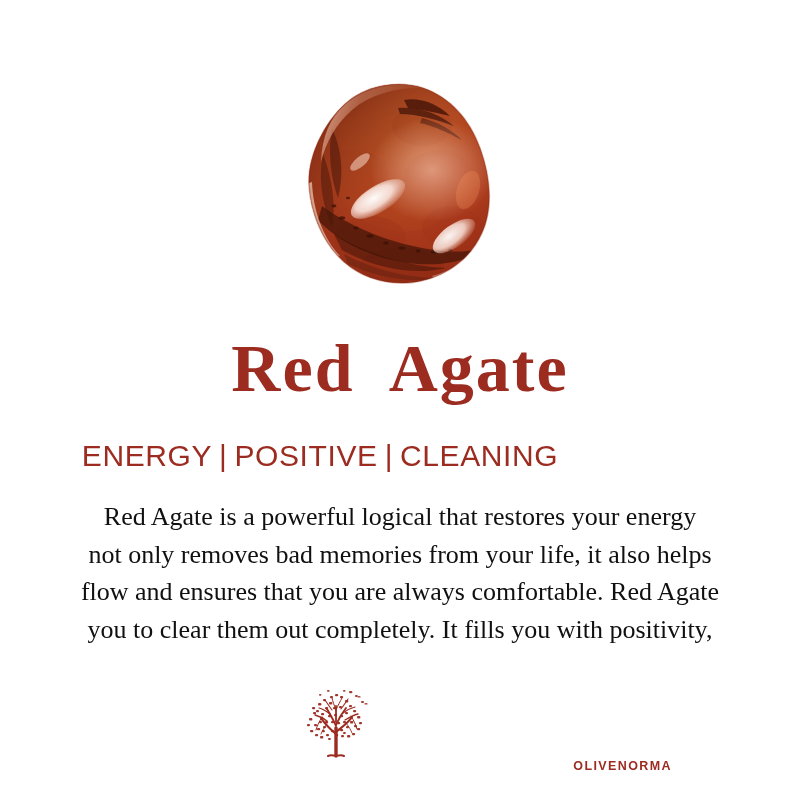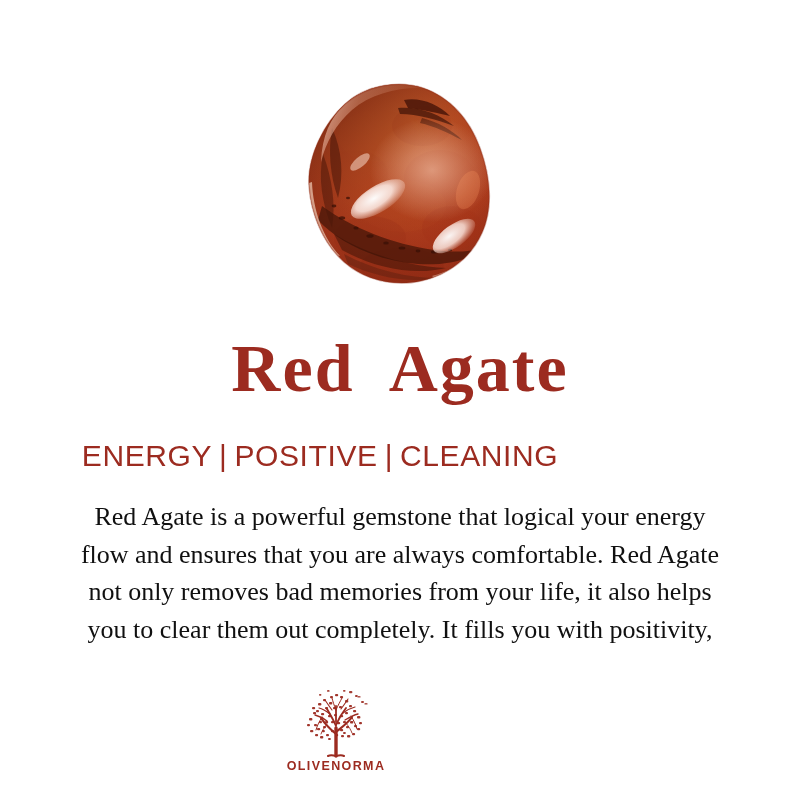--- a/index.html
+++ b/index.html
@@ -96,21 +96,21 @@
     display: block;
     white-space: nowrap;
   }
 
   
   .logo {
     position: absolute;
     left: 0;
     top: 688px;
     width: 672px;
-    text-align: center;
+    text-align: right;
   }
   .logo-mark {
     display: block;
     margin: 0 auto;
     width: 78px;
     height: 70px;
   }
   .logo-word {
     display: block;
     margin-top: 1px;
@@ -250,23 +250,23 @@
                  C25,79 42,45 63,26 Z" fill="none" stroke="#8b2c16" stroke-opacity="0.35" stroke-width="1.6"></path>
       </svg>
     </div>
   </div>
 
   <div class="title">Red  Agate</div>
 
   <div class="subtitle"><span>ENERGY</span><span class="sep">|</span><span>POSITIVE</span><span class="sep">|</span><span>CLEANING</span></div>
 
   <div class="body-copy">
-    <span class="ln">Red Agate is a powerful gemstone that logical your energy</span>
+    <span class="ln">Red Agate is a powerful logical that restores your energy</span>
+    <span class="ln">not only removes bad memories from your life, it also helps</span>
     <span class="ln">flow and ensures that you are always comfortable. Red Agate</span>
-    <span class="ln">not only removes bad memories from your life, it also helps</span>
     <span class="ln">you to clear them out completely. It fills you with positivity,</span>
   </div>
 
   <div class="logo">
     <svg class="logo-mark" viewBox="0 0 78 70" xmlns="http://www.w3.org/2000/svg">
       <g stroke="#9c2b20" stroke-linecap="round" fill="none">
 
         <path d="M39,68 L39,40" stroke-width="3.4"></path>
         <path d="M39,68 C35,67 33,67 31,68 M39,68 C43,67 45,67 47,68" stroke-width="2"></path>
 

